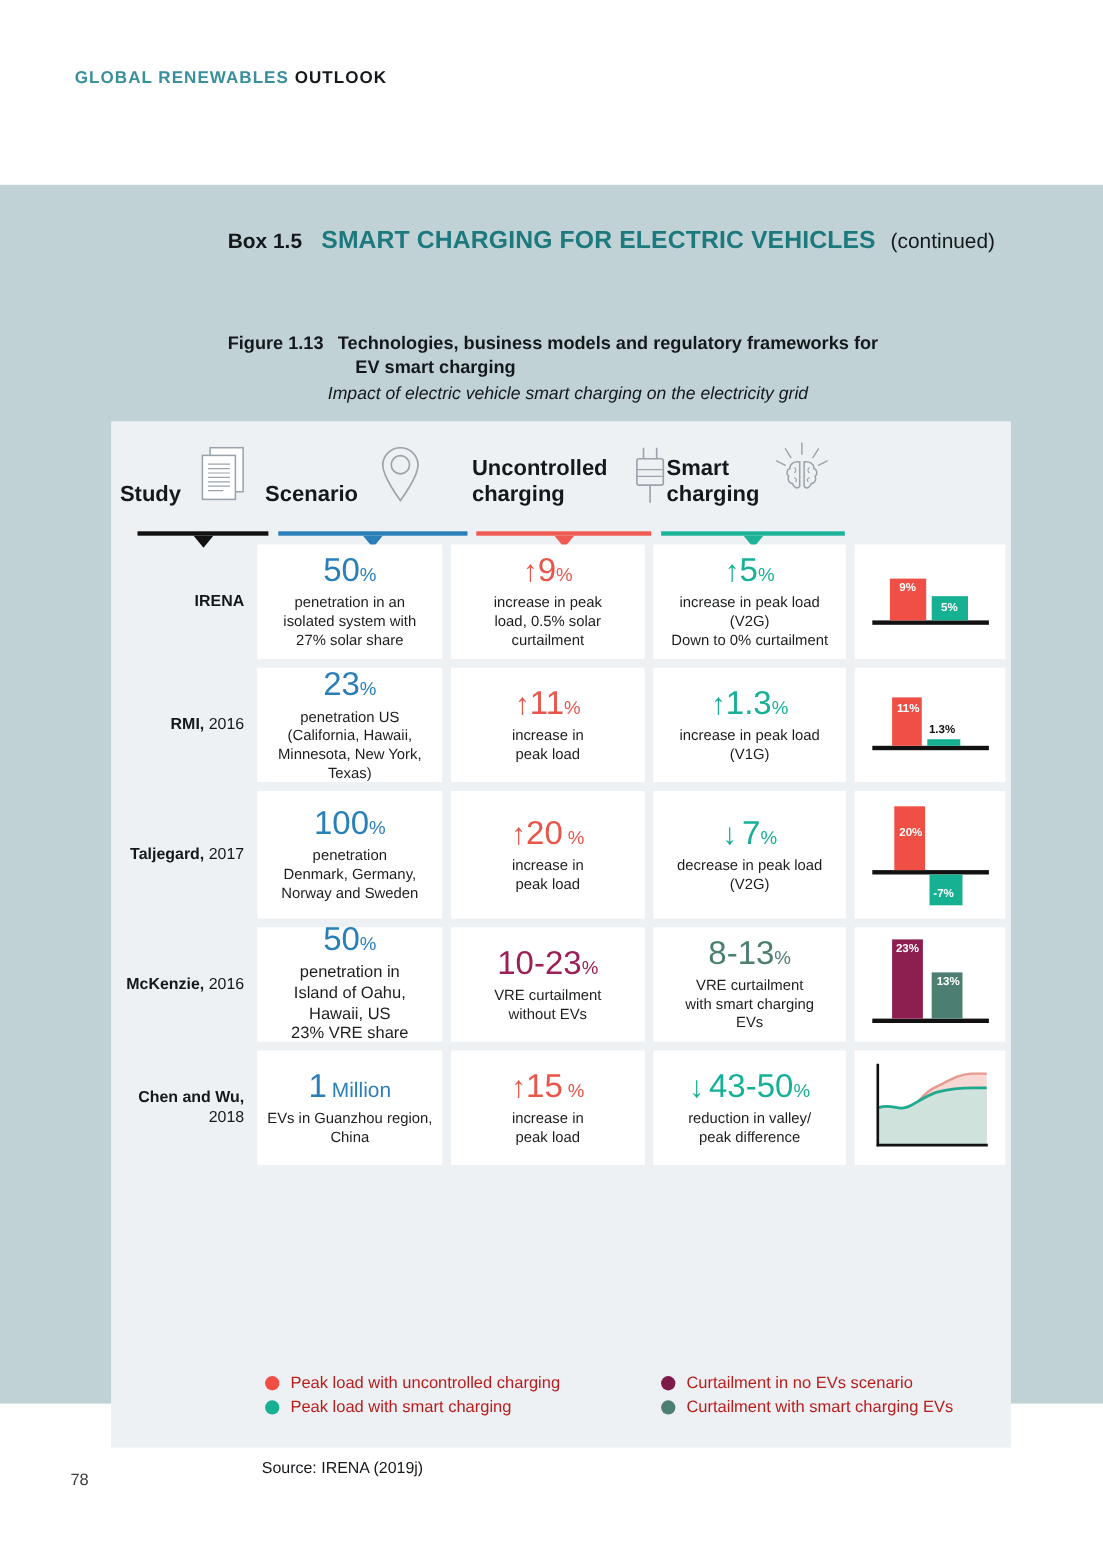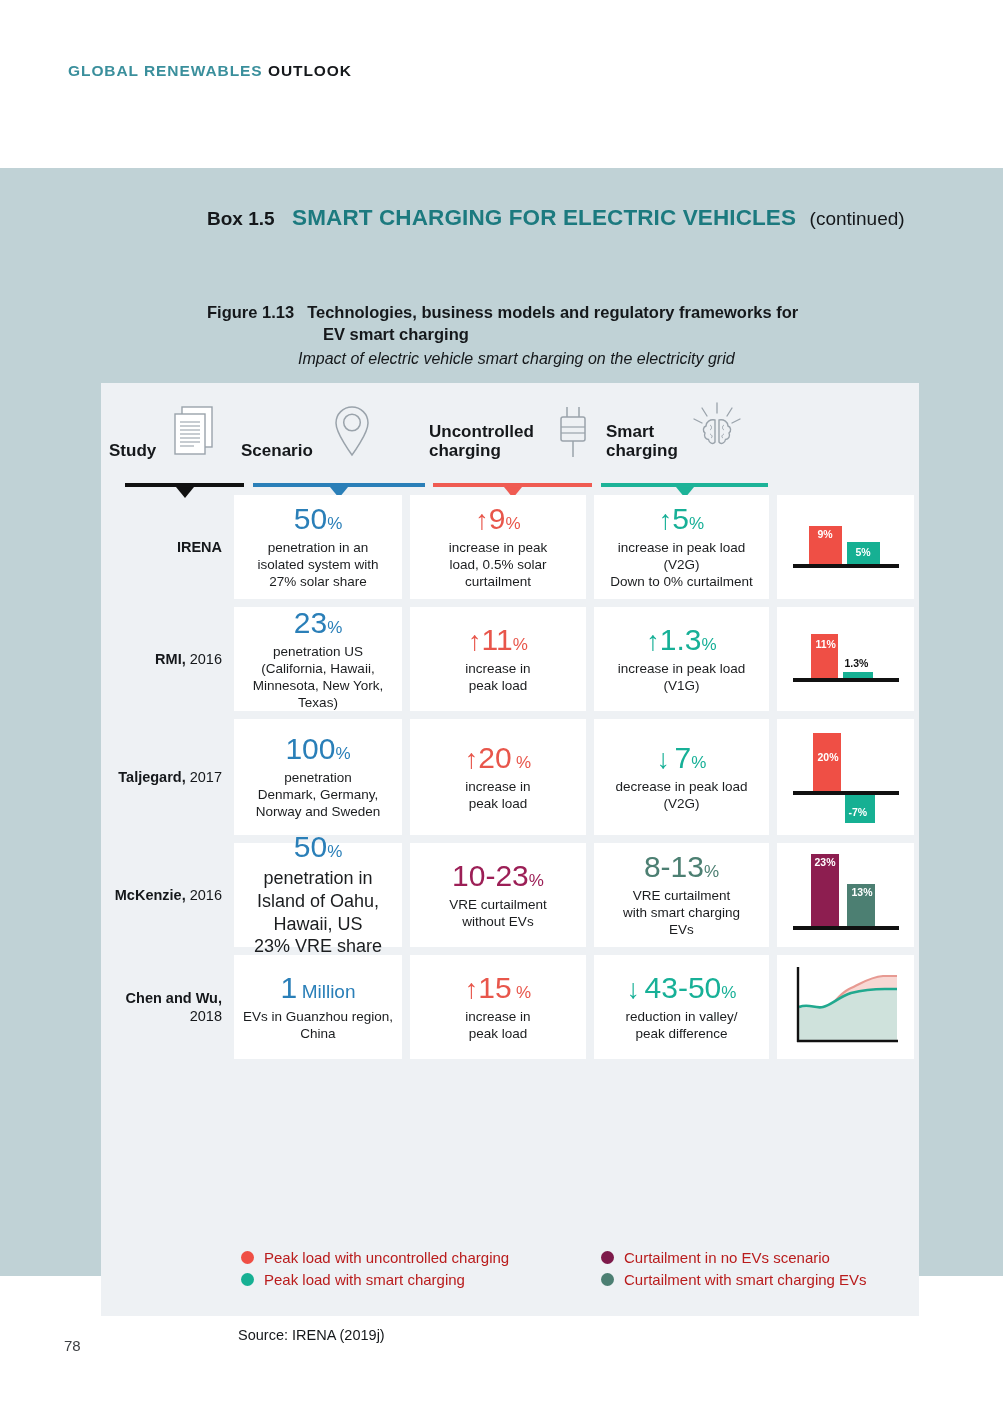--- a/index.html
+++ b/index.html
@@ -106,21 +106,21 @@
     height: 104px;
   }
   .th {
     position: absolute;
     bottom: 24px;
     display: flex;
     align-items: flex-end;
     gap: 10px;
   }
   .th-label {
-    font-size: 17px;
+    font-size: 20px;
     font-weight: 700;
     color: #15181b;
     line-height: 1.16;
     padding-bottom: 2px;
   }
   .th-icon {
     width: 58px;
     height: 62px;
     flex: none;
   }
@@ -224,21 +224,21 @@
   .c-red   { color: #e8564b; }
   .c-teal  { color: #17b097; }
   .c-plum  { color: #9c1f56; }
   .c-dteal { color: #4c7f72; }
 
   .sub {
     font-size: 13.5px;
     color: #1b1d1f;
     line-height: 1.26;
   }
-  .sub.small { font-size: 18px; }
+  .sub.small { font-size: 15px; }
 
   
   .mini {
     position: relative;
     width: 118px;
     height: 86px;
   }
   .mini .baseline {
     position: absolute;
     left: 6px;

